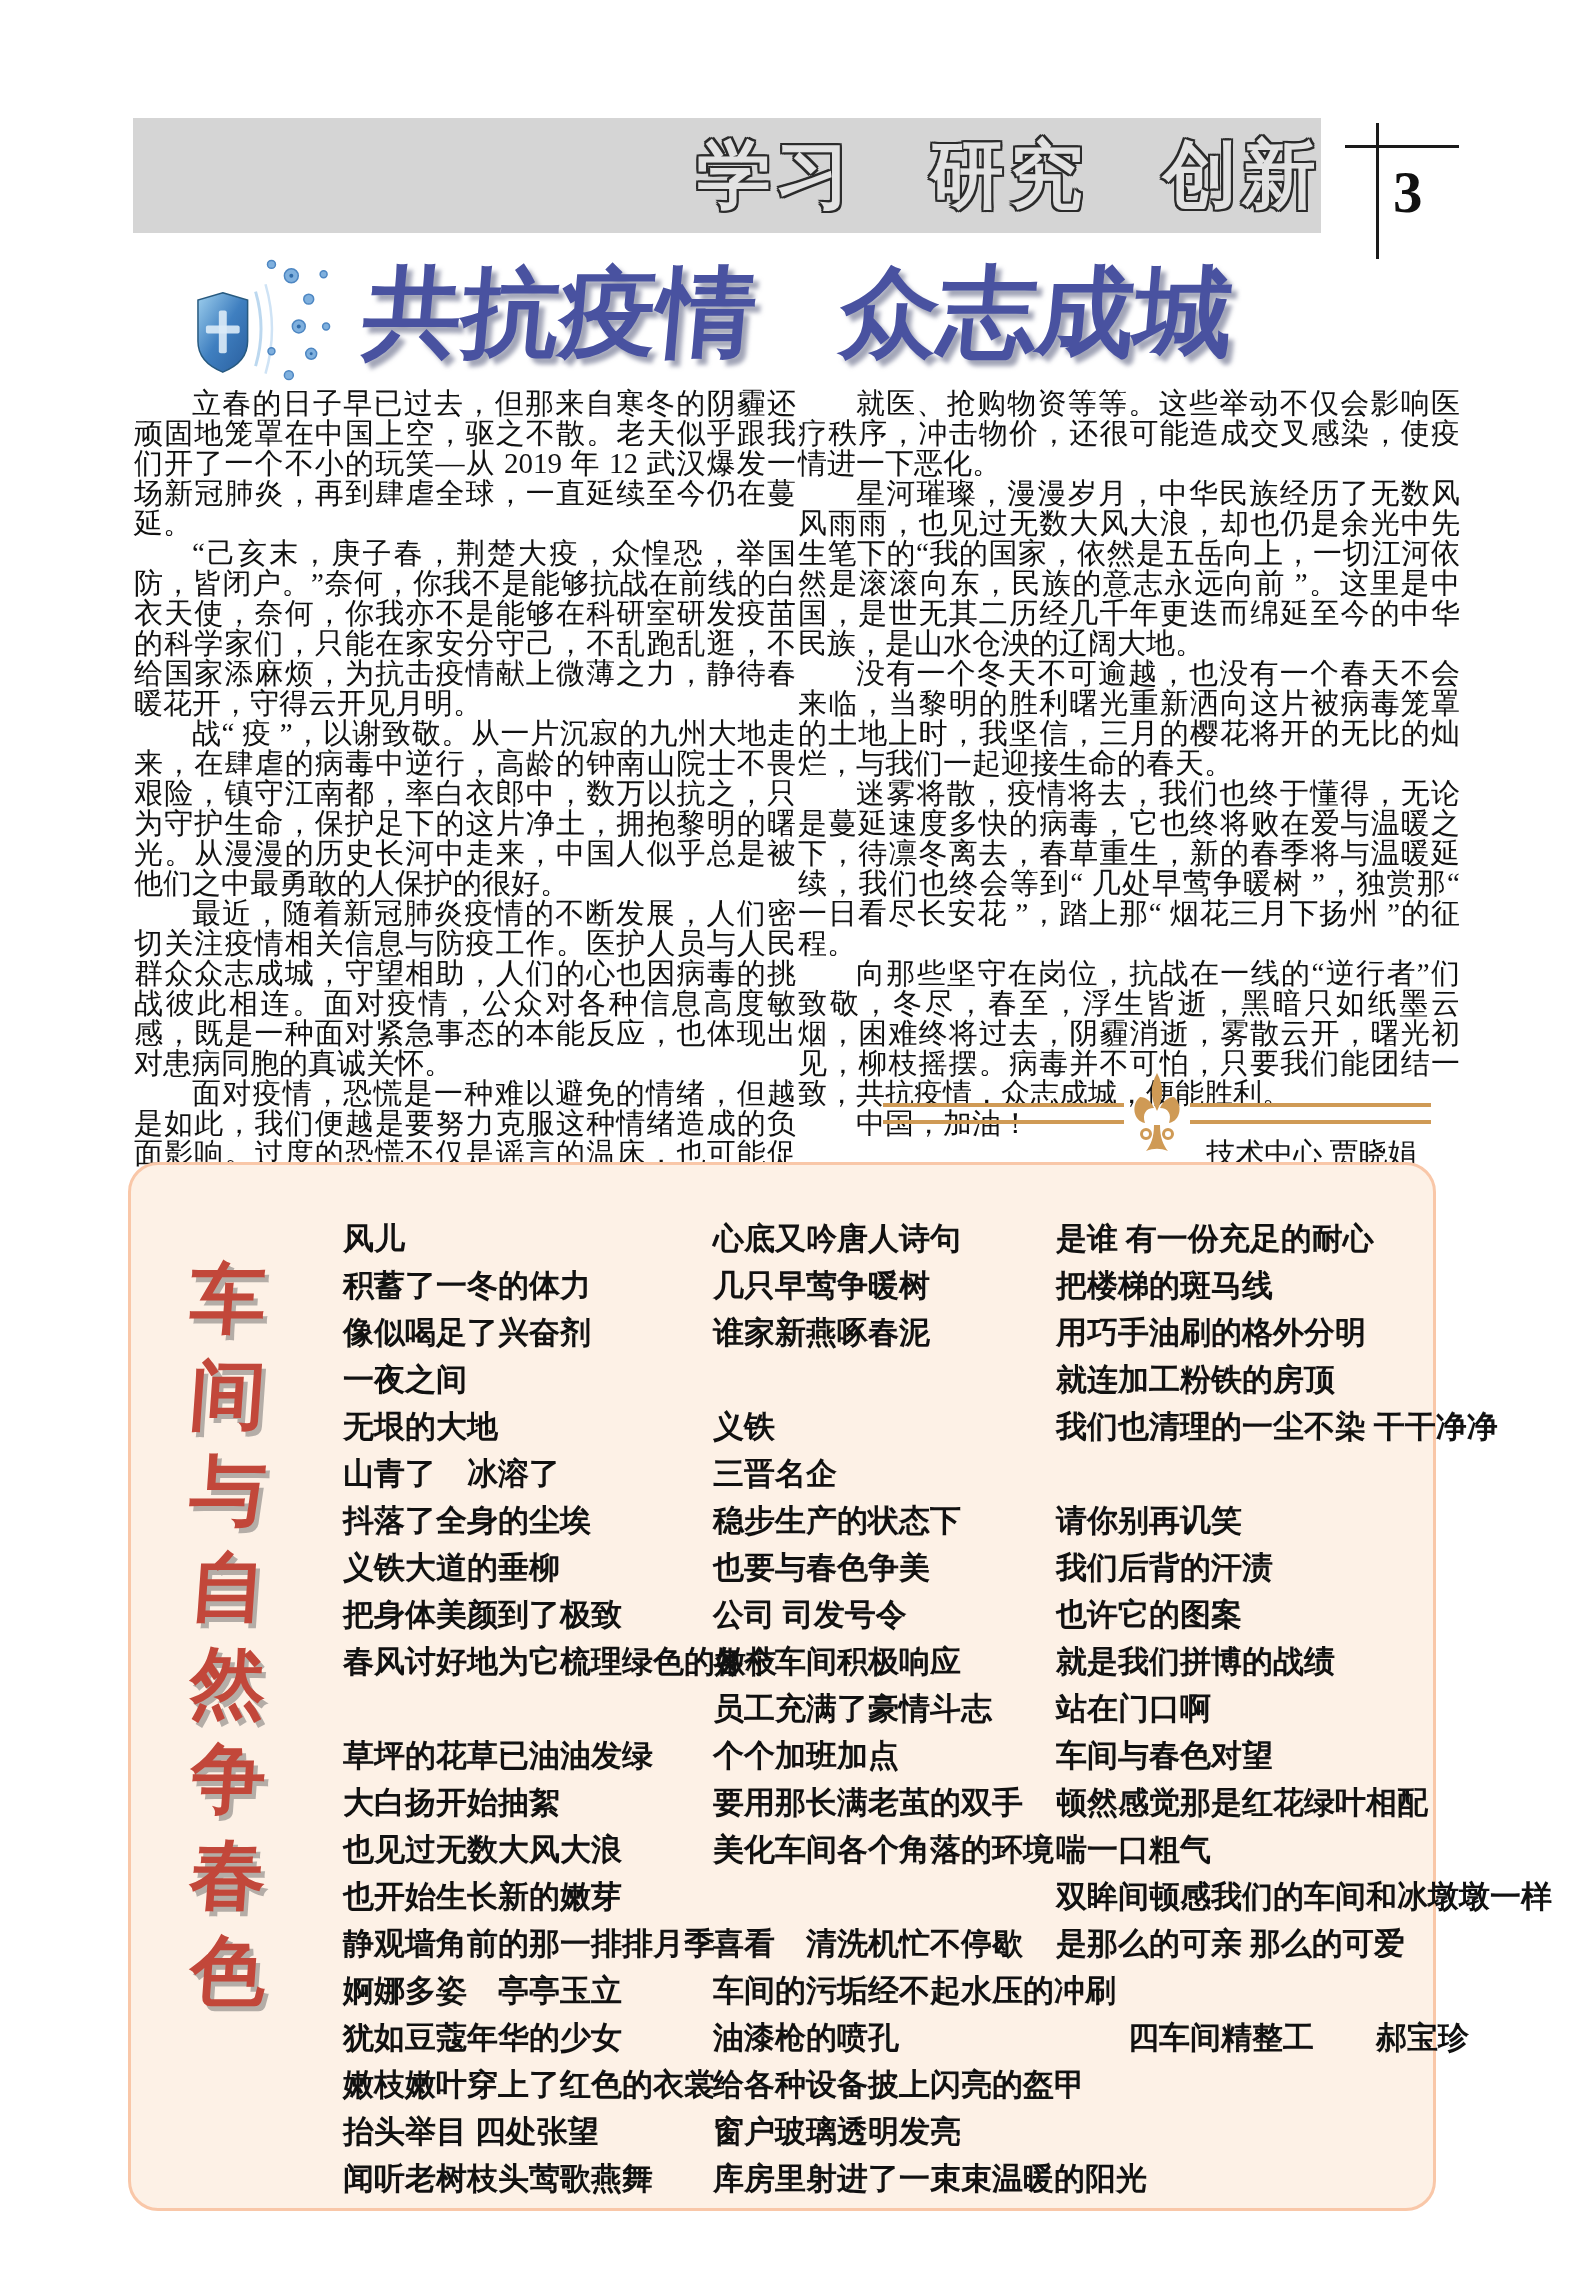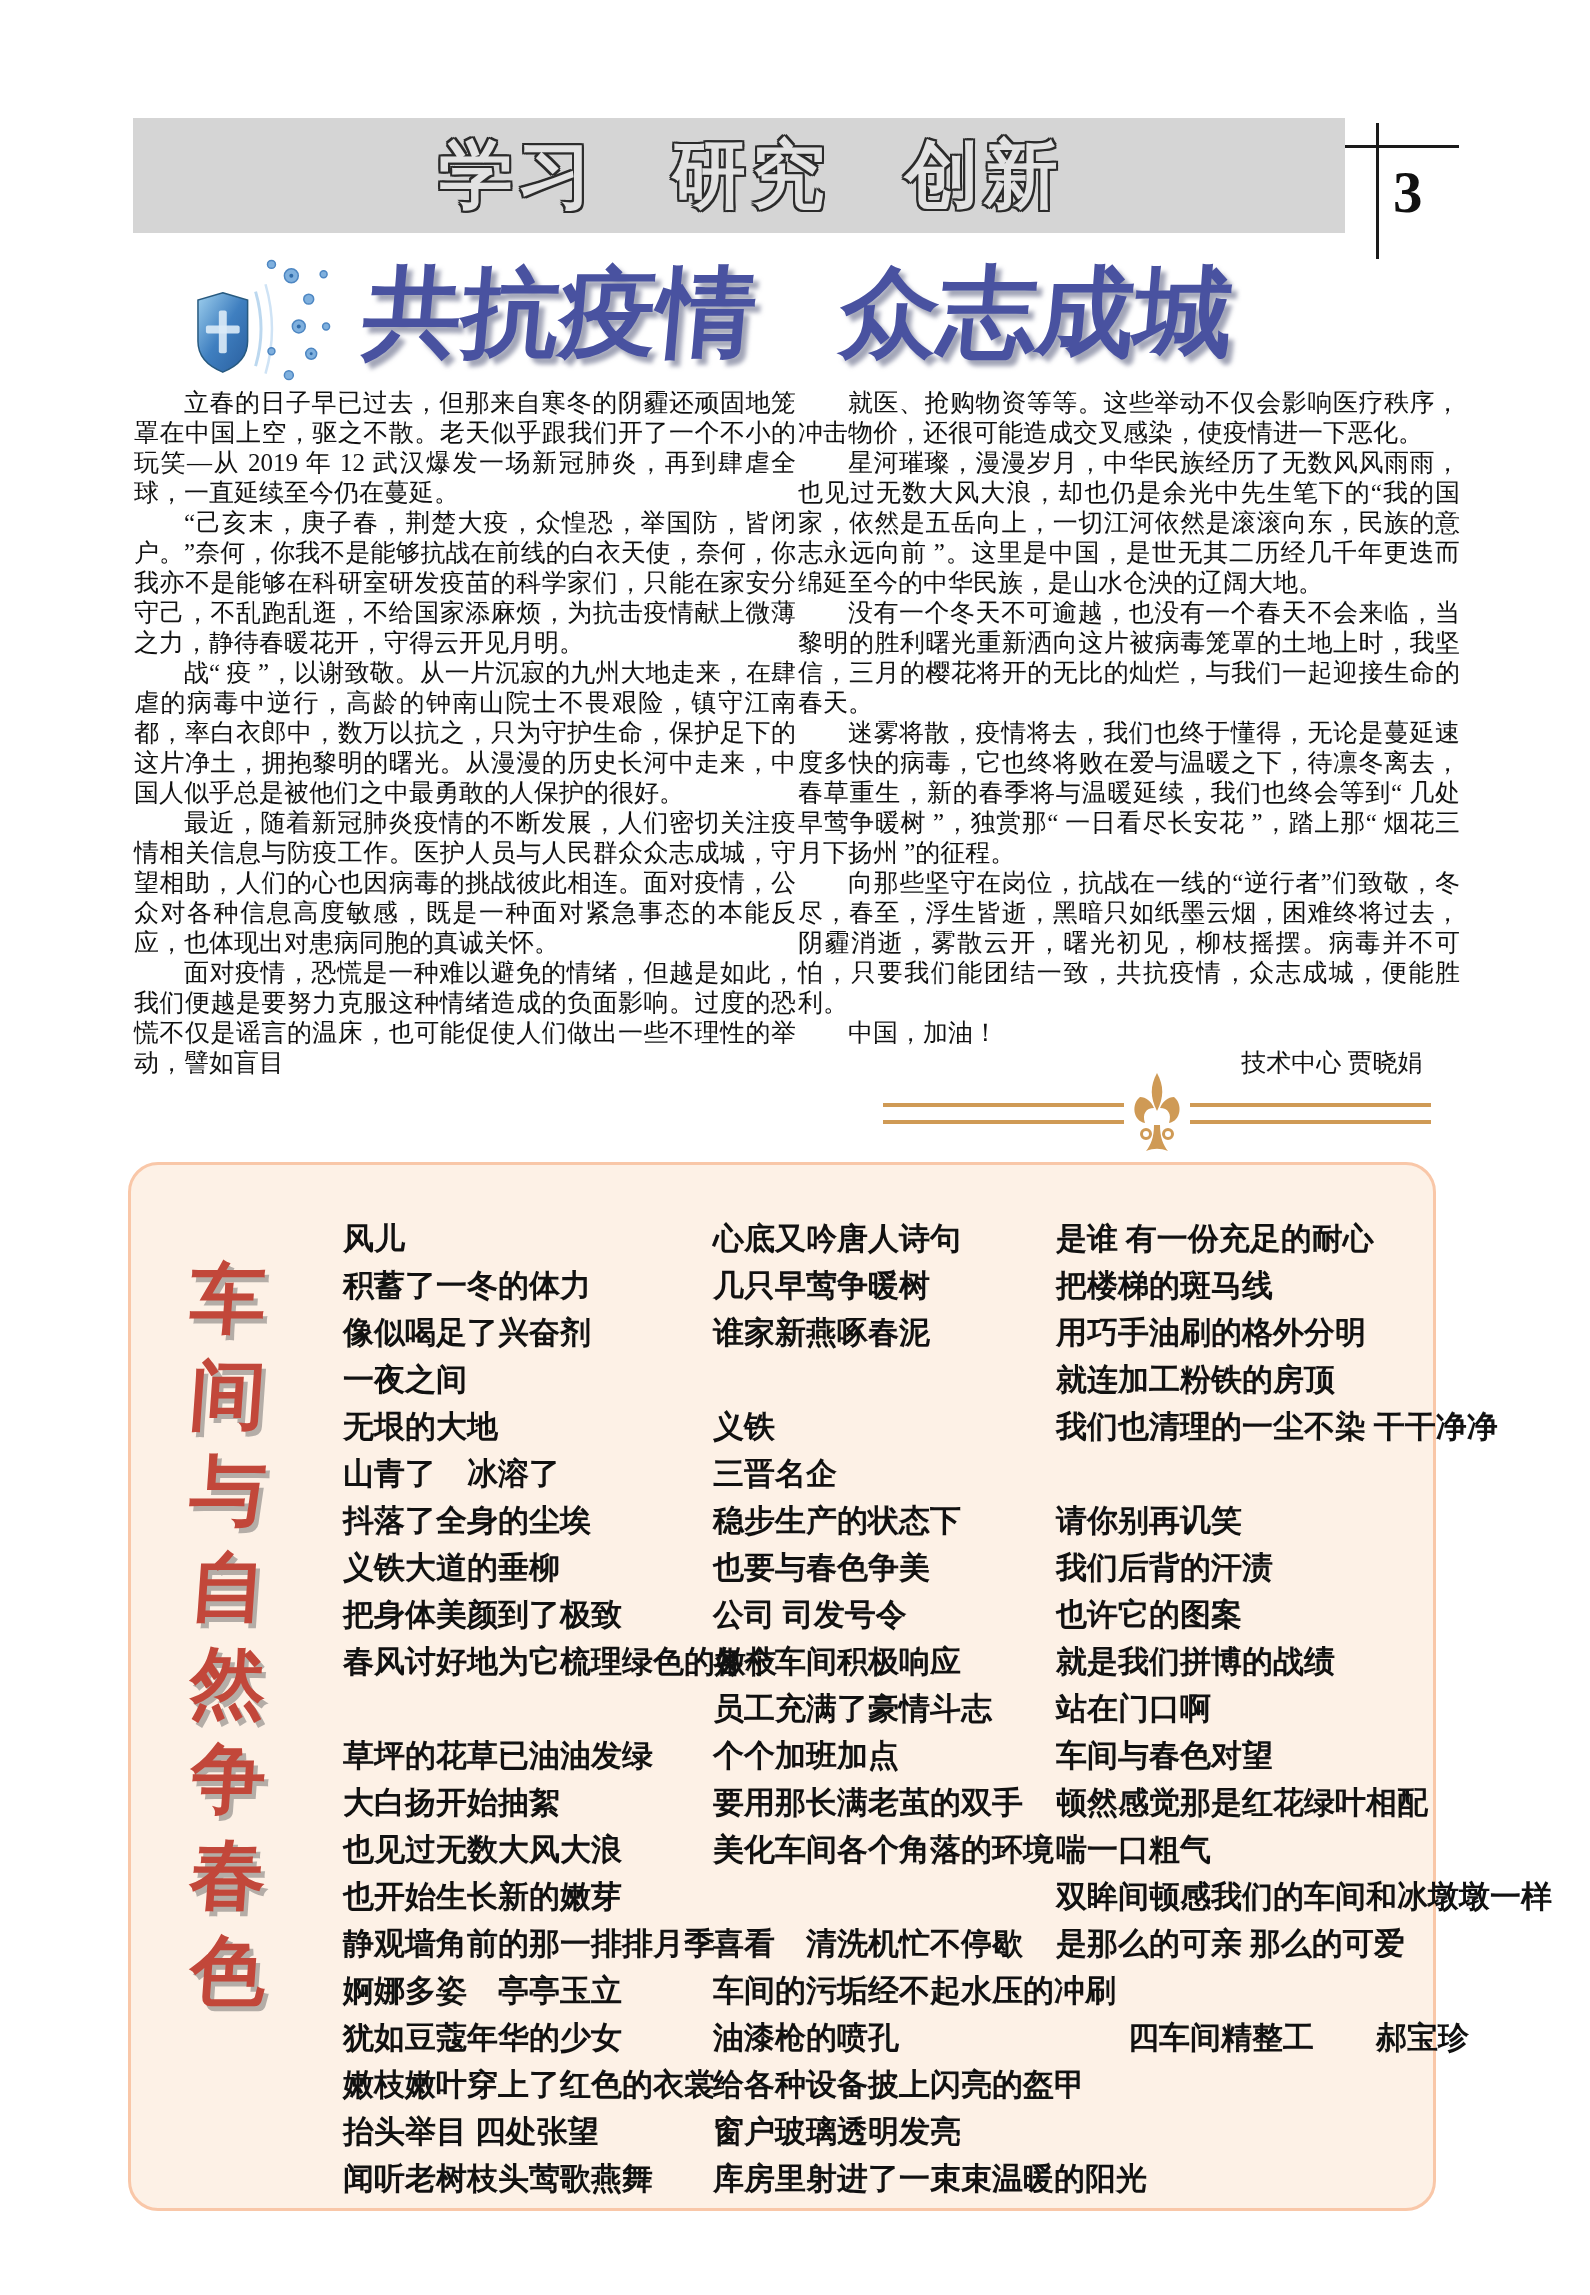--- a/index.html
+++ b/index.html
@@ -1,40 +1,40 @@
 <!DOCTYPE html>
 <html style="font-size:8px"><head>
 <meta charset="utf-8">
 <style>
   html,body{margin:0;padding:0;background:#ffffff;}
   .page{position:relative;width:1590px;height:2295px;background:#ffffff;overflow:hidden;
         font-family:"Liberation Serif","DejaVu Serif",serif;color:#111;}
 
   
   .banner{position:absolute;left:133px;top:118px;width:1188px;height:115px;background:#d5d5d5;
-          display:flex;align-items:center;justify-content:center;gap:75px;padding-left:24px;}
+          display:flex;align-items:center;justify-content:flex-end;gap:75px;}
   .banner-word{font-family:"DejaVu Sans","Liberation Sans",sans-serif;font-weight:bold;
           font-size:74px;letter-spacing:5px;color:#e2e2e2;
           text-shadow:2px 2px 0 #2b2b2b,-2px -2px 0 #2b2b2b,2px -2px 0 #2b2b2b,-2px 2px 0 #2b2b2b,
                       0 2px 0 #2b2b2b,2px 0 0 #2b2b2b,0 -2px 0 #2b2b2b,-2px 0 0 #2b2b2b;}
   .cropmark-v{position:absolute;left:1376px;top:123px;width:2.5px;height:136px;background:#1a1a1a;}
   .cropmark-h{position:absolute;left:1345px;top:145px;width:114px;height:3px;background:#1a1a1a;}
   .page-number{position:absolute;left:1393px;top:158px;font-size:59px;font-weight:bold;
           font-family:"Liberation Serif",serif;}
 
   
   .headline-icon{position:absolute;left:192px;top:247px;width:149px;height:149px;}
   .headline{position:absolute;left:364px;top:249px;width:1096px;display:flex;gap:85px;
           transform:skewX(-5deg);}
   .headline span{font-family:"DejaVu Serif","Liberation Serif",serif;font-weight:bold;
           font-size:98px;line-height:125px;color:#4952a0;
           text-shadow:6px 6px 4px rgba(100,105,135,0.6);}
 
   
-  .article-col{position:absolute;top:388px;width:662px;font-size:25px;line-height:30px;
+  .article-col{position:absolute;top:388px;width:662px;font-size:29px;line-height:30px;
           text-align:justify;}
   .article-col p{margin:0;text-indent:2em;}
   #left-col{left:134px;}
   #right-col{left:798px;}
   .byline{margin-top:25px;text-align:right;padding-right:1.5em;text-indent:0 !important;}
 
   
   .divider{position:absolute;left:883px;top:1071px;width:548px;height:85px;
           display:flex;align-items:center;}
   .divider-line{flex:1;height:13px;border-top:4px solid #cf9a55;border-bottom:4px solid #cf9a55;}

